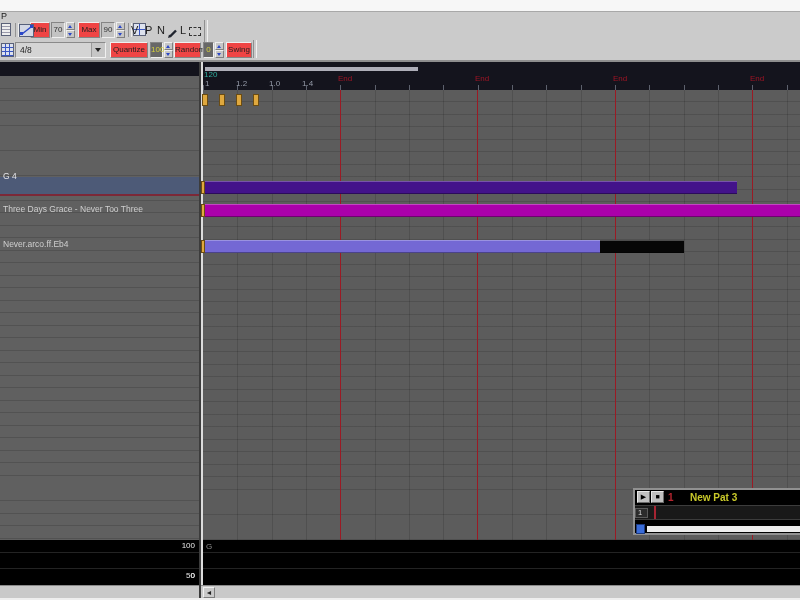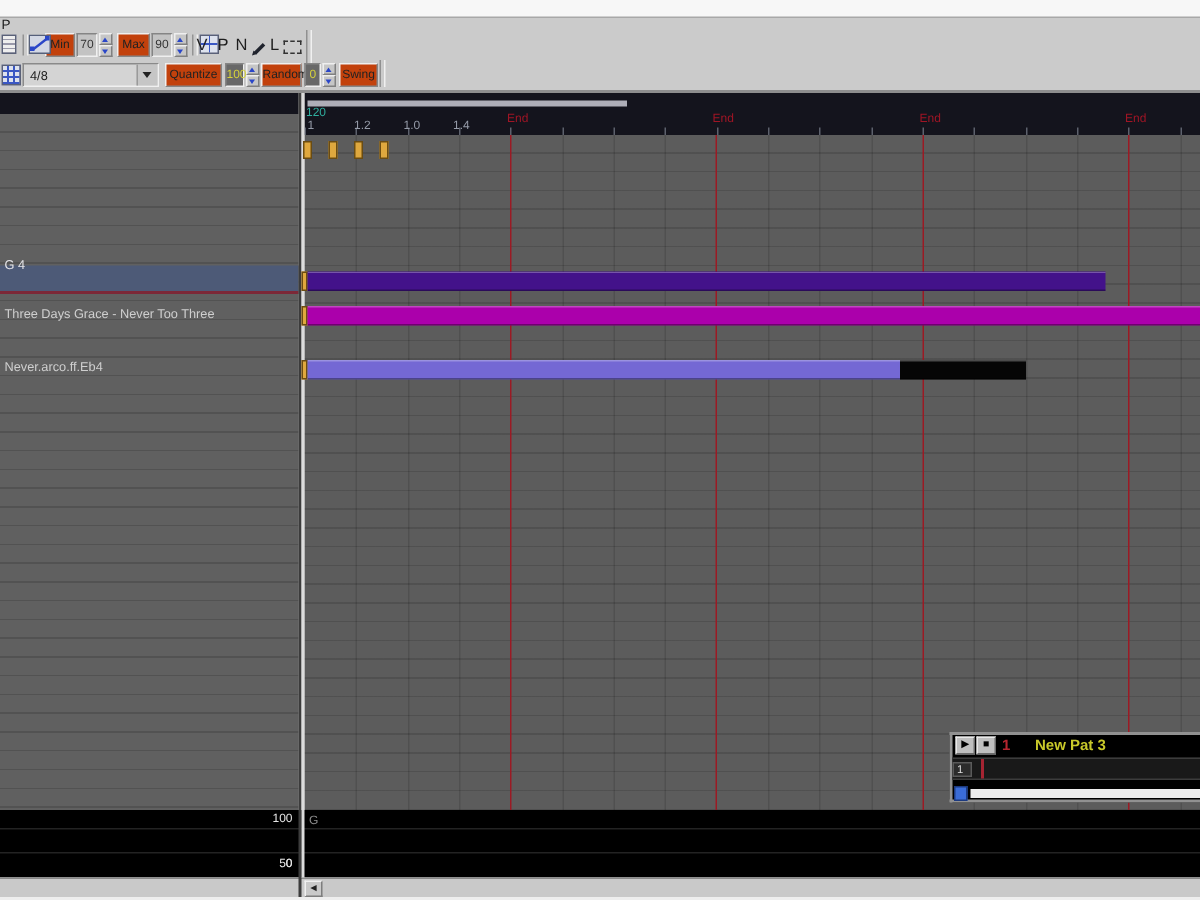--- a/index.html
+++ b/index.html
@@ -2,21 +2,21 @@
 <html><head>
 <meta charset="utf-8">
 <style>
   html,body{margin:0;padding:0;background:#cbcbcb;}
   #screen{position:relative;width:800px;height:600px;overflow:hidden;background:#cbcbcb;
           font-family:"Liberation Sans", sans-serif; -webkit-font-smoothing:none;}
   .abs{position:absolute;}
   
   .top-strip{left:0;top:0;width:800px;height:11px;background:#f7f7f7;border-bottom:1px solid #a8a8a8;}
   .partial-p{left:1px;top:11px;font-size:9px;color:#1a1a1a;}
-  .tb-btn{background:#c2410c;border:1px solid;border-color:#efefef #858585 #858585 #efefef;
+  .tb-btn{background:#ef4444;border:1px solid;border-color:#efefef #858585 #858585 #efefef;
           font-size:8px;color:#222;text-align:center;line-height:14px;height:16px;box-sizing:border-box;}
   .tb-field{background:#c3c3c3;border:1px solid;border-color:#858585 #efefef #efefef #858585;
           font-size:8px;color:#333;text-align:center;line-height:14px;height:16px;box-sizing:border-box;}
   .tb-field.dark{background:#686868;color:#d6d23a;}
   .tb-sep{width:2px;height:14px;border-left:1px solid #939393;border-right:1px solid #eee;}
   .tb-letter{font-size:11px;color:#1d1d1d;top:24px;}
   .spin{width:9px;height:16px;display:flex;flex-direction:column;box-sizing:border-box;}
   .spin>div{flex:1;background:#c6c6c6;border:1px solid;border-color:#efefef #808080 #808080 #efefef;position:relative;}
   .spin>div::after{content:"";position:absolute;left:1px;border-left:2px solid transparent;border-right:2px solid transparent;}
   .spin>.up::after{top:2px;border-bottom:3px solid #2a46c8;}

